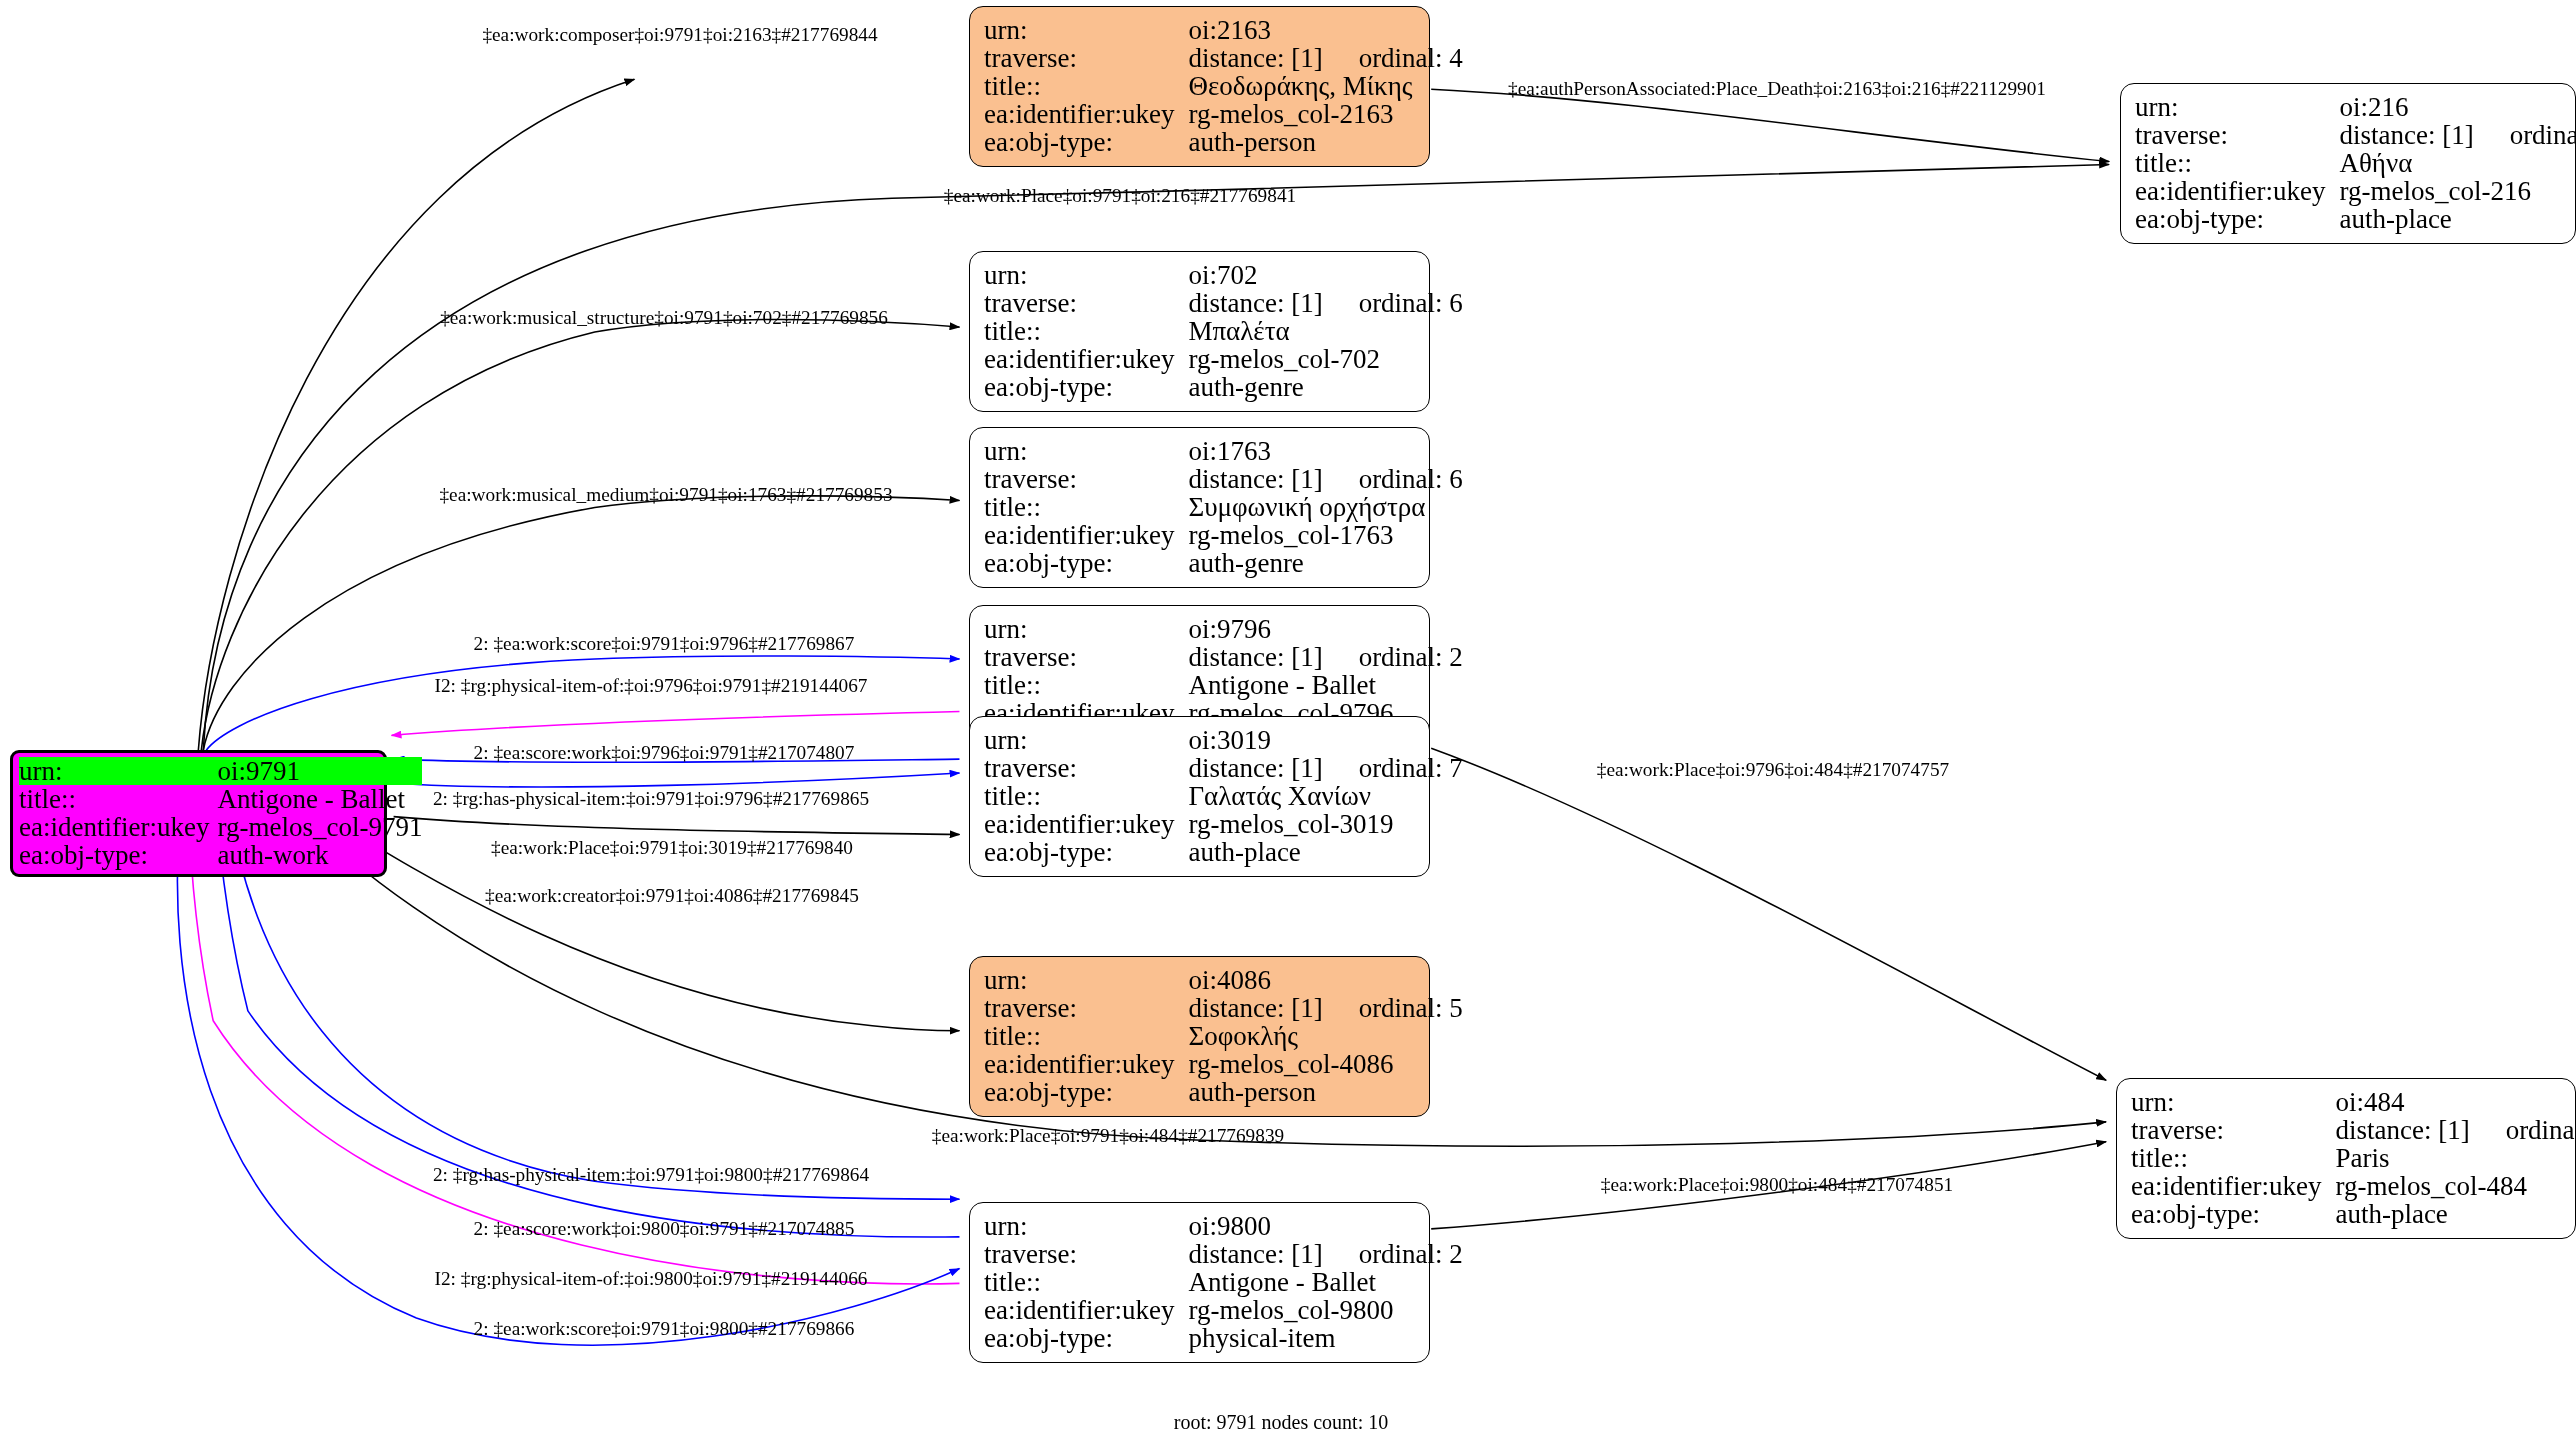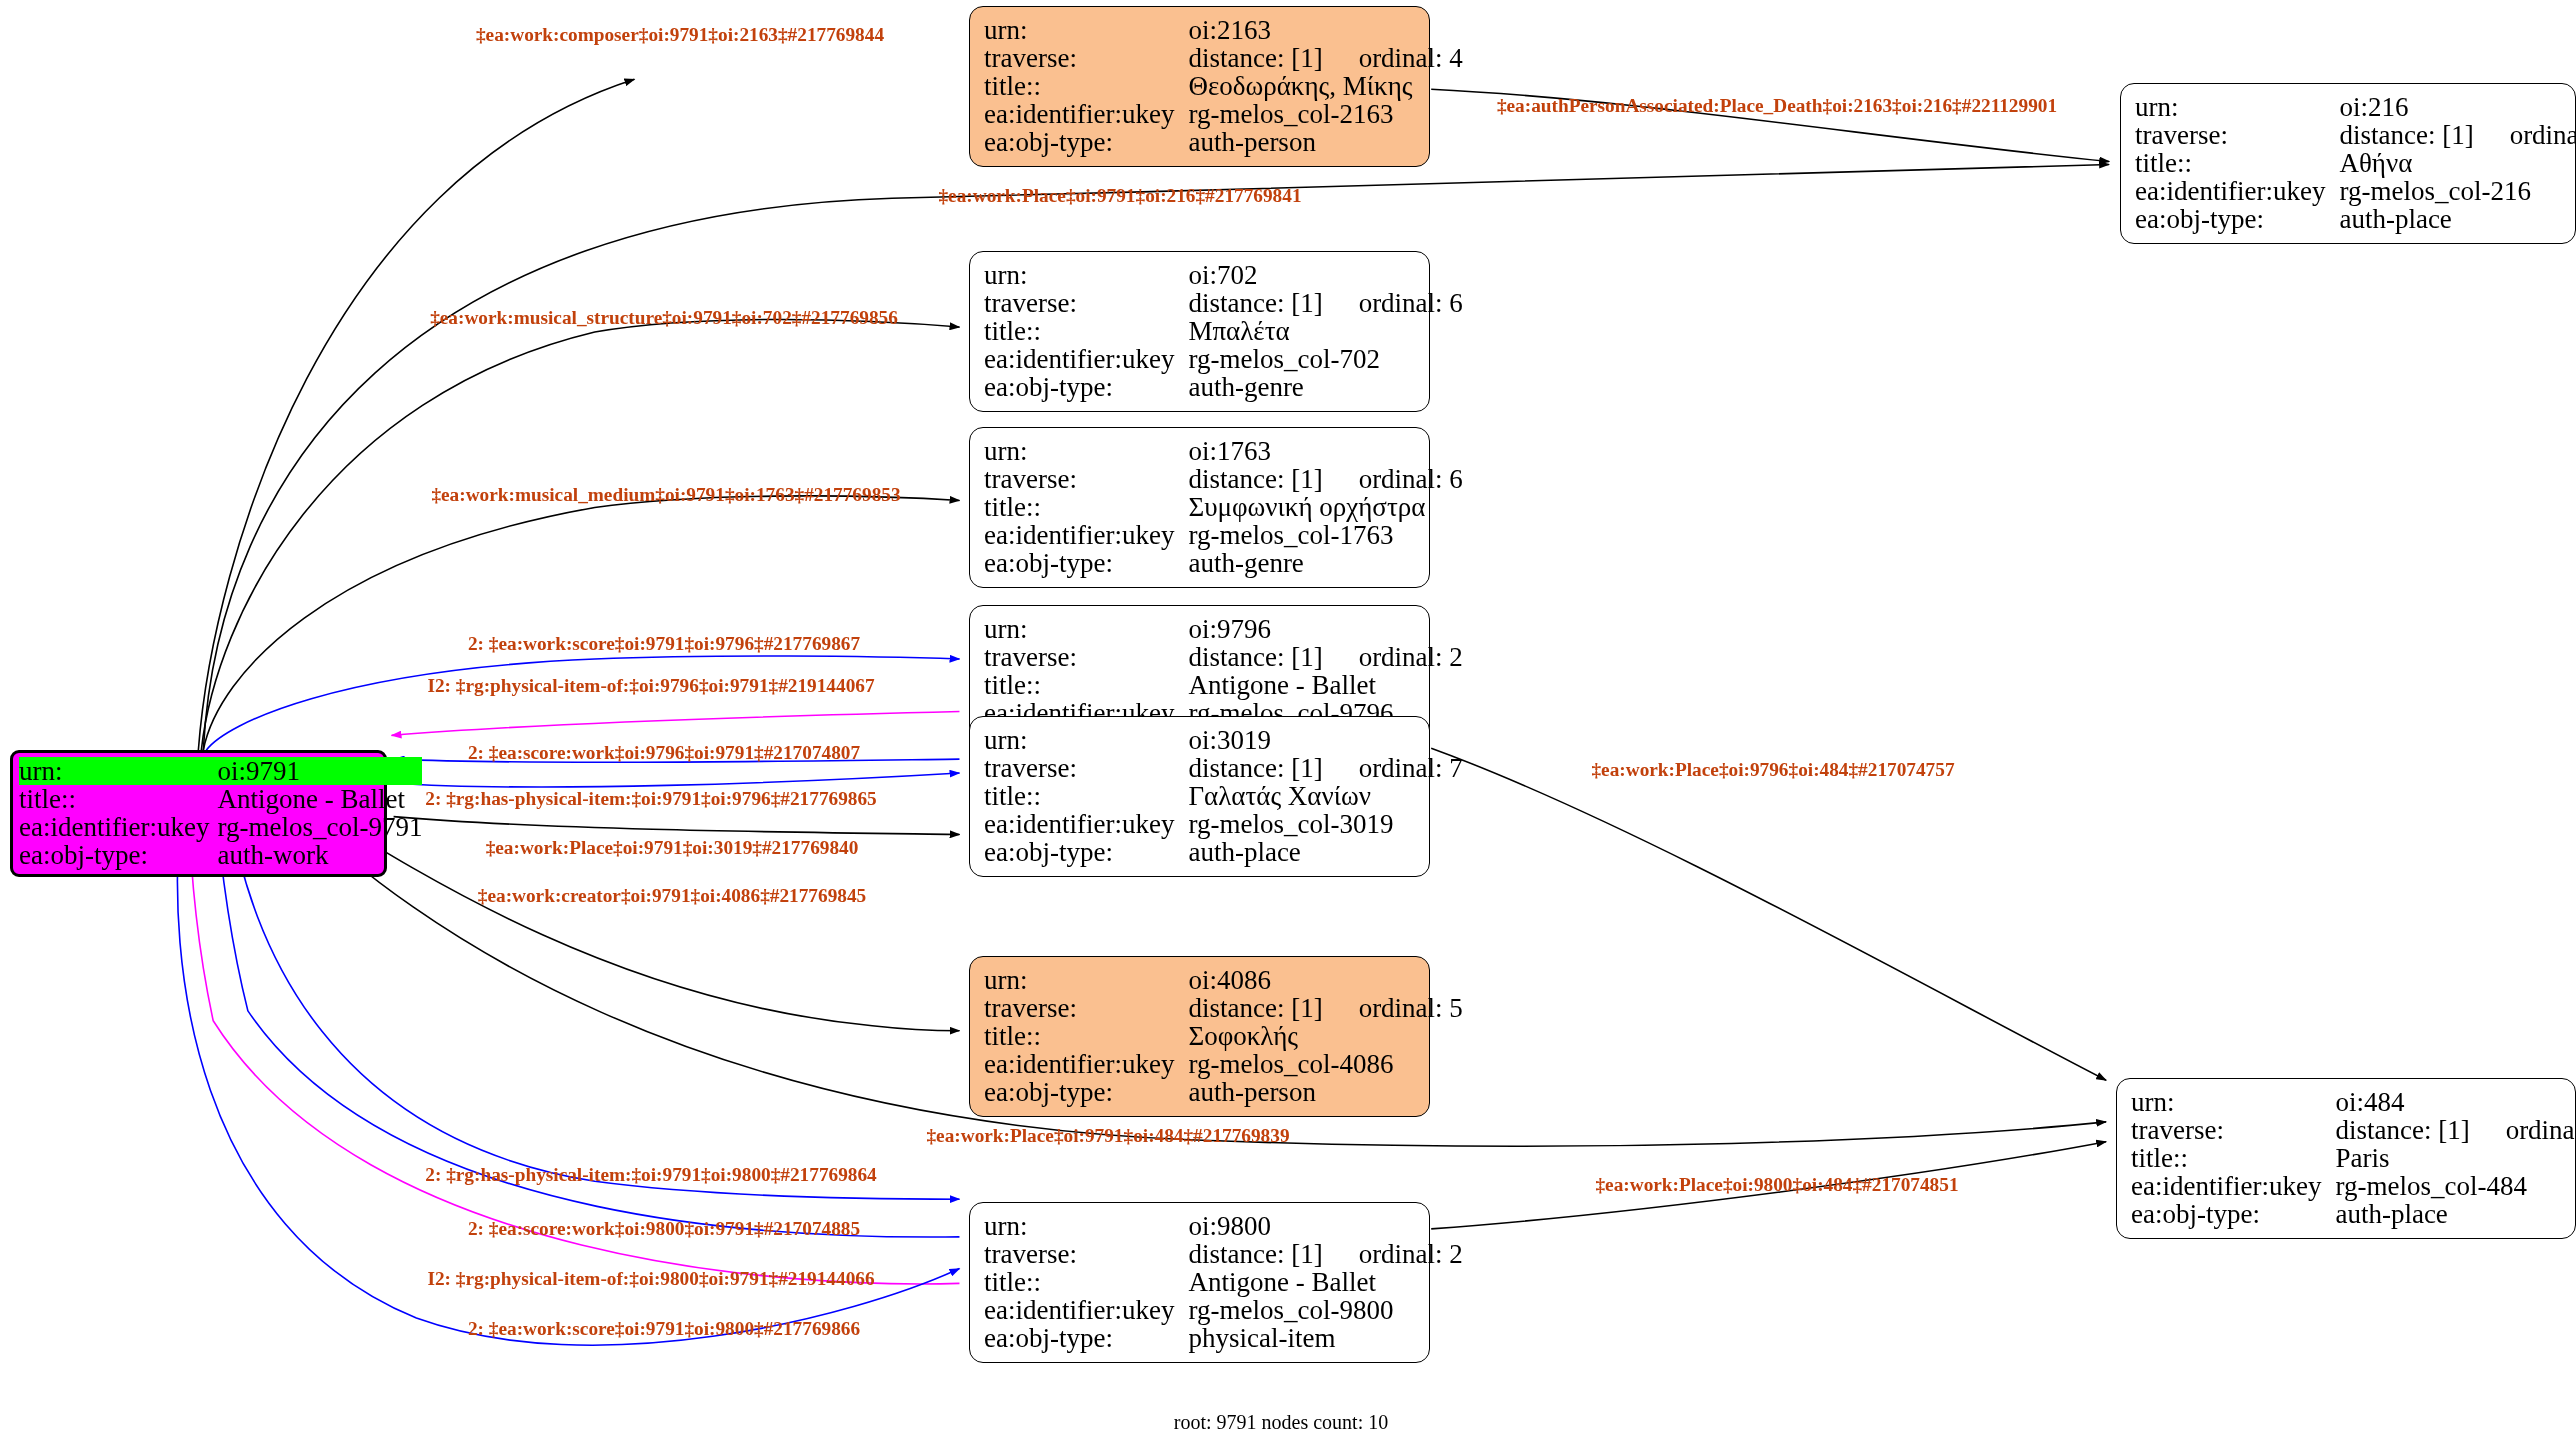--- a/index.html
+++ b/index.html
@@ -60,25 +60,24 @@
   }
   .node.root tr.urn-row td {
     background: #00ff00;
   }
   .ord {
     padding-left: 36px;
   }
   .edge-label {
     position: absolute;
     font-size: 19.3px;
-    color: #c2410c;
+    color: #000000;
     white-space: nowrap;
     transform: translate(-50%, -50%);
     background: transparent;
-    font-weight: bold;
   }
   .footer {
     position: absolute;
     font-size: 20px;
     color: #000000;
     white-space: nowrap;
     transform: translateX(-50%);
   }
 </style>
 </head>
@@ -399,21 +398,21 @@
           </tr>
       <tr>
             <td class="key">ea:obj-type:</td>
             <td>auth-work</td>
           </tr>
     </tbody>
       </table>
   </div>
 
   <div class="edge-label" style="left:680px; top:35px;">‡ea:work:composer‡oi:9791‡oi:2163‡#217769844</div>
-  <div class="edge-label" style="left:1777px; top:106px;">‡ea:authPersonAssociated:Place_Death‡oi:2163‡oi:216‡#221129901</div>
+  <div class="edge-label" style="left:1777px; top:89px;">‡ea:authPersonAssociated:Place_Death‡oi:2163‡oi:216‡#221129901</div>
   <div class="edge-label" style="left:1120px; top:196px;">‡ea:work:Place‡oi:9791‡oi:216‡#217769841</div>
   <div class="edge-label" style="left:664px; top:318px;">‡ea:work:musical_structure‡oi:9791‡oi:702‡#217769856</div>
   <div class="edge-label" style="left:666px; top:495px;">‡ea:work:musical_medium‡oi:9791‡oi:1763‡#217769853</div>
   <div class="edge-label" style="left:664px; top:644px;">2: ‡ea:work:score‡oi:9791‡oi:9796‡#217769867</div>
   <div class="edge-label" style="left:651px; top:686px;">I2: ‡rg:physical-item-of:‡oi:9796‡oi:9791‡#219144067</div>
   <div class="edge-label" style="left:664px; top:753px;">2: ‡ea:score:work‡oi:9796‡oi:9791‡#217074807</div>
   <div class="edge-label" style="left:651px; top:799px;">2: ‡rg:has-physical-item:‡oi:9791‡oi:9796‡#217769865</div>
   <div class="edge-label" style="left:672px; top:848px;">‡ea:work:Place‡oi:9791‡oi:3019‡#217769840</div>
   <div class="edge-label" style="left:672px; top:896px;">‡ea:work:creator‡oi:9791‡oi:4086‡#217769845</div>
   <div class="edge-label" style="left:1773px; top:770px;">‡ea:work:Place‡oi:9796‡oi:484‡#217074757</div>

